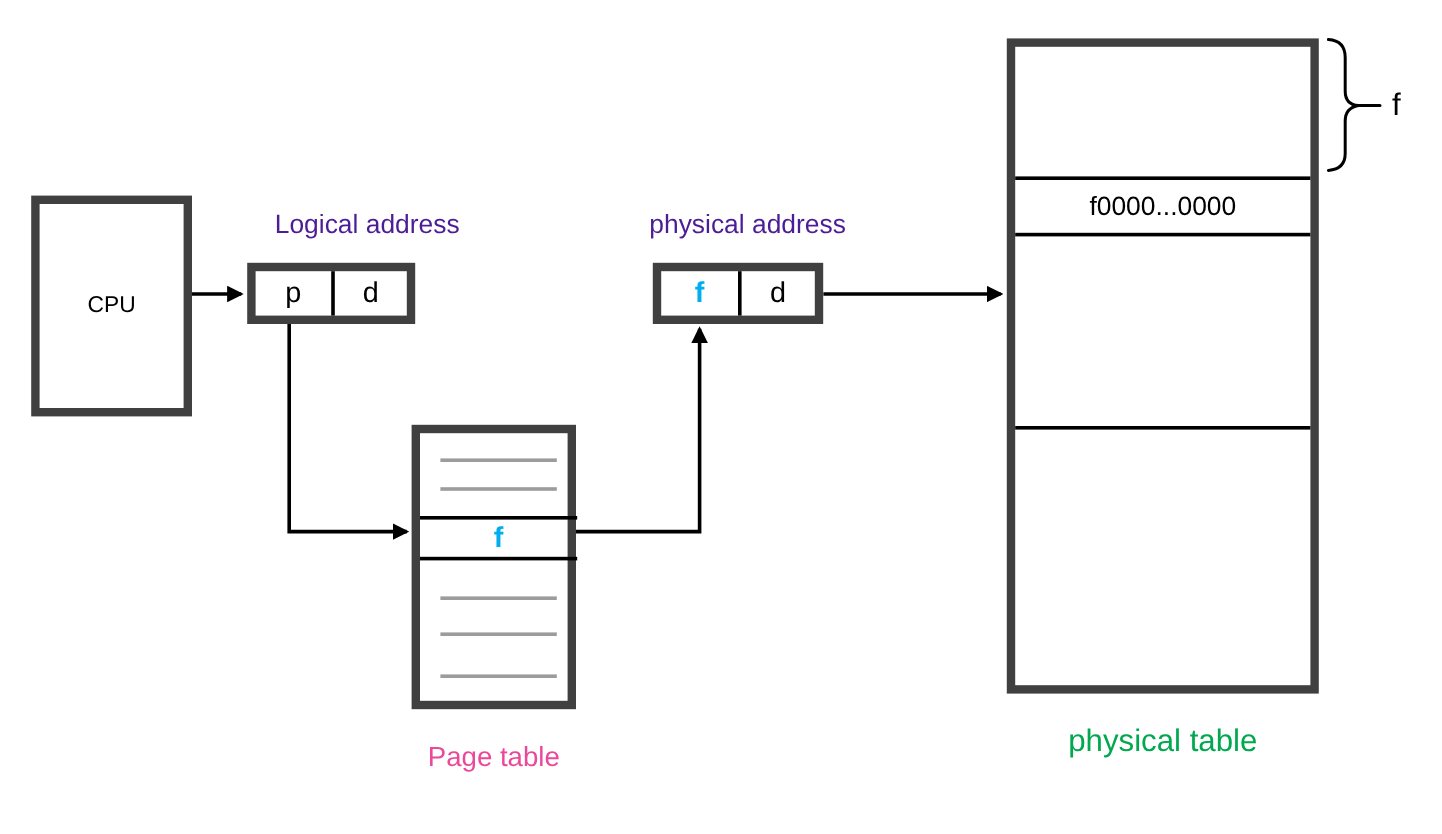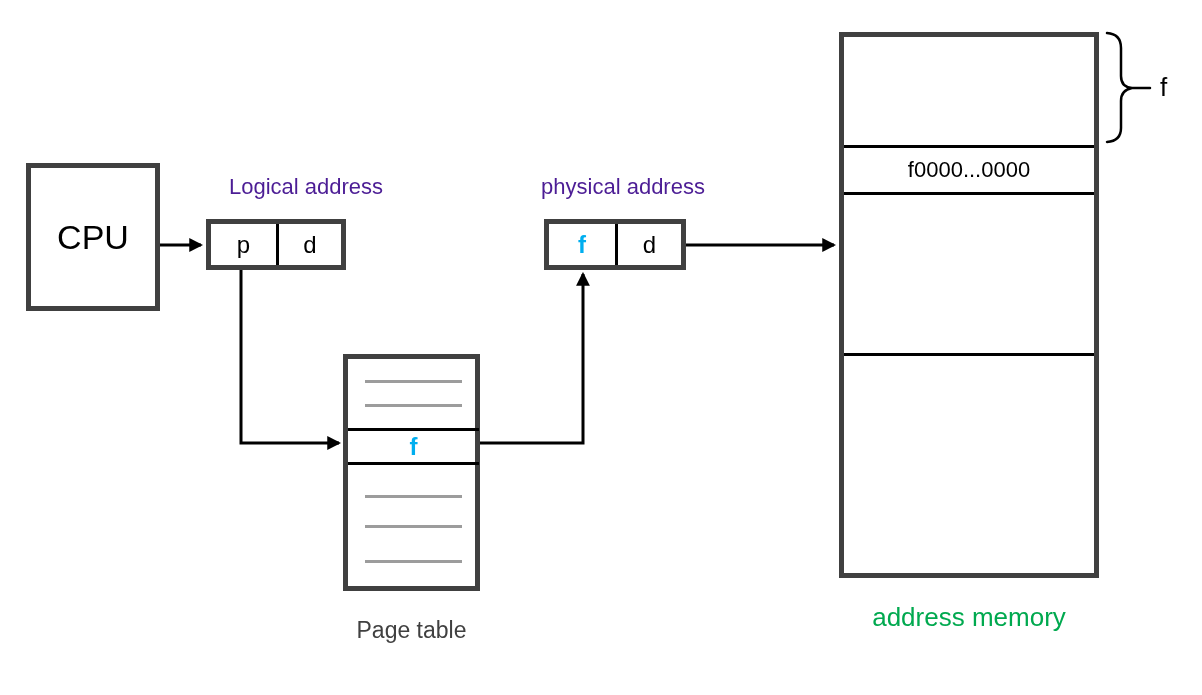--- a/index.html
+++ b/index.html
@@ -9,26 +9,26 @@
   .canvas {
     position: relative;
     width: 1202px;
     height: 695px;
     background: #ffffff;
     overflow: hidden;
     color: #000;
   }
 
   
-  .box { position: absolute; border: 5px solid #404040; background: #fff; }
+  .box { position: absolute; border: 7px solid #404040; background: #fff; }
 
   .cpu-box {
-    left: 26px; top: 163px; width: 134px; height: 148px;
+    left: 26px; top: 163px; width: 134px; height: 184px;
     display: flex; align-items: center; justify-content: center;
-    font-size: 34px;
+    font-size: 19px;
   }
 
   
   .addr-box { display: flex; height: 51px; }
   .addr-cell {
     display: flex; align-items: center; justify-content: center;
     font-size: 24px; height: 100%;
   }
   .addr-cell.first { border-right: 3px solid #000; }
 
@@ -57,21 +57,21 @@
     display: flex; align-items: center; justify-content: center;
     font-size: 24px;
   }
   .pt-line {
     position: absolute; left: 17px; width: 97px; height: 3px;
     background: #9C9C9C;
   }
 
   .page-table-label {
     position: absolute; left: 343px; top: 617px; width: 137px;
-    text-align: center; font-size: 23px; color: #404040; white-space: nowrap;
+    text-align: center; font-size: 23px; color: #ec4899; white-space: nowrap;
   }
 
   
   .memory-box { left: 839px; top: 32px; width: 260px; height: 546px;
     display: flex; flex-direction: column; }
   .mem-sec { width: 100%; }
   .mem-sec + .mem-sec { border-top: 3px solid #000; }
   .mem-sec.row-text {
     display: flex; align-items: center; justify-content: center;
     font-size: 22px;
@@ -142,16 +142,16 @@
     <div class="pt-line" style="top: 201px;"></div>
   </div>
   <div class="page-table-label">Page table</div>
 
   <div class="box memory-box">
     <div class="mem-sec mem-s1"></div>
     <div class="mem-sec mem-s2 row-text">f0000...0000</div>
     <div class="mem-sec mem-s3"></div>
     <div class="mem-sec mem-s5"></div>
   </div>
-  <div class="memory-label">address memory</div>
+  <div class="memory-label">physical table</div>
   <div class="brace-f-label">f</div>
 
 </div>
 
 </body></html>

